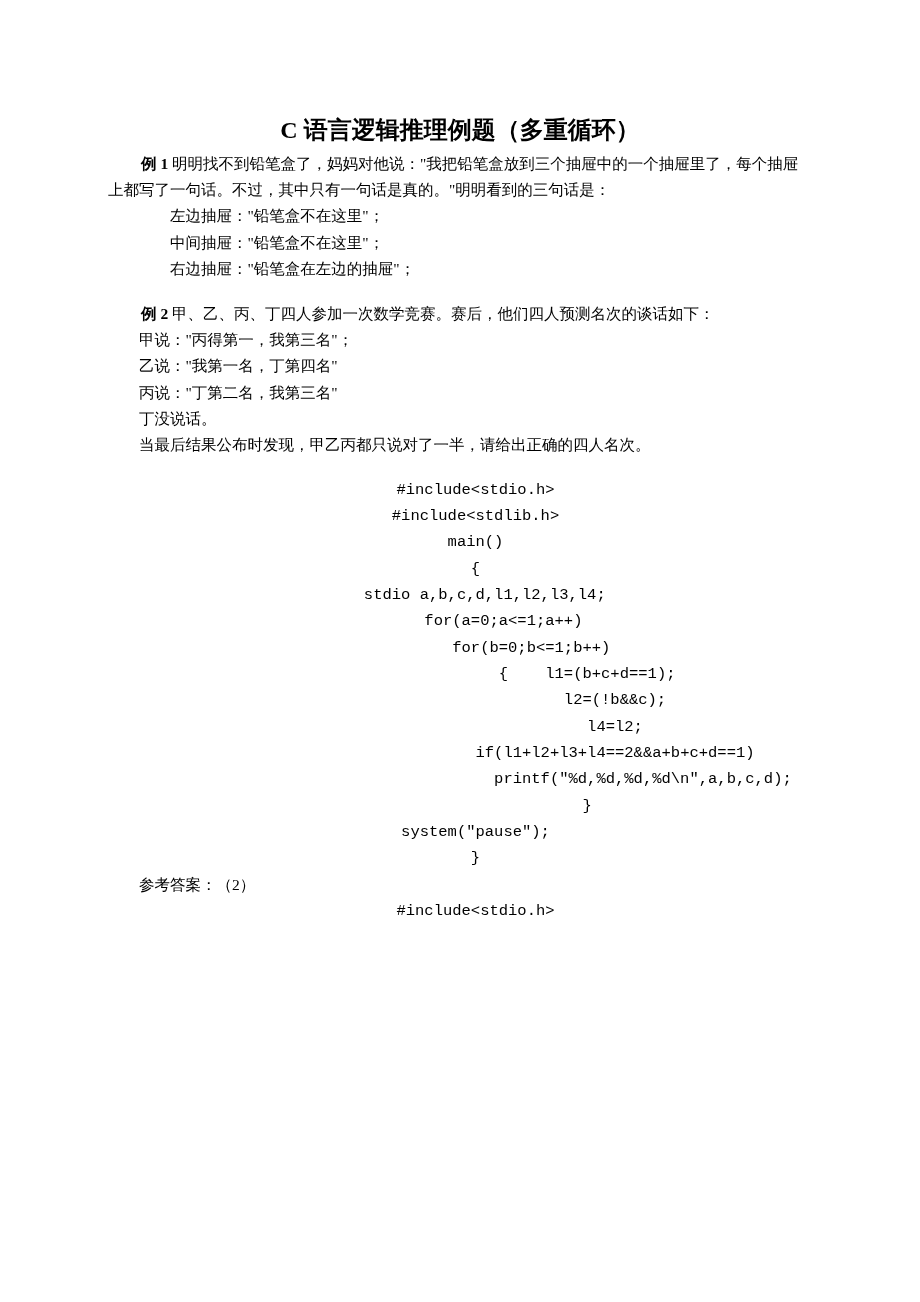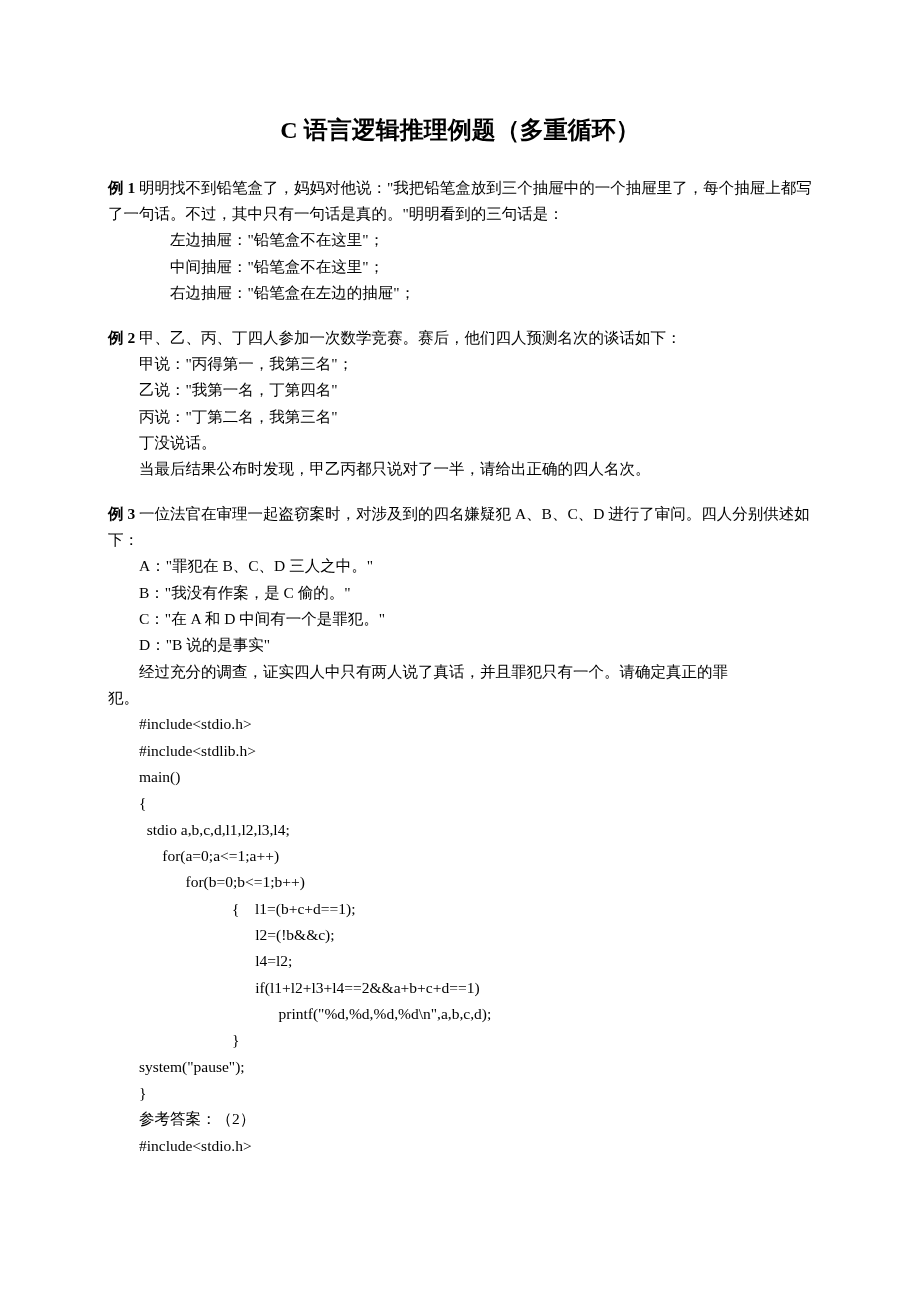--- a/index.html
+++ b/index.html
@@ -14,31 +14,31 @@
   .page {
     width: 920px;
     min-height: 1302px;
     padding: 110px 108px 60px 108px;
     box-sizing: border-box;
   }
   .title {
     text-align: center;
     font-size: 24px;
     font-weight: bold;
-    margin-bottom: 24px;
   }
   .section {
     margin-bottom: 18px;
   }
   .bold {
     font-weight: bold;
+    margin-left: 33px;
   }
   .indent1 { padding-left: 2em; }
   .indent2 { padding-left: 4em; }
-  .code-line { font-family: Liberation Serif, serif; white-space: pre; }
+  .code-line { font-family: Liberation Mono, monospace; white-space: pre; text-align: center; }
   p { margin: 0; }
 </style>
 </head>
 <body>
 
 <div class="page">
 
   <div class="title">C 语言逻辑推理例题（多重循环）</div>
 
   <div class="section">
@@ -50,29 +50,20 @@
 
   <div class="section">
     <p><span class="bold">例 2</span><span> 甲、乙、丙、丁四人参加一次数学竞赛。赛后，他们四人预测名次的谈话如下：</span></p>
     <p class="indent1">甲说："丙得第一，我第三名"；</p>
     <p class="indent1">乙说："我第一名，丁第四名"</p>
     <p class="indent1">丙说："丁第二名，我第三名"</p>
     <p class="indent1">丁没说话。</p>
     <p class="indent1">当最后结果公布时发现，甲乙丙都只说对了一半，请给出正确的四人名次。</p>
   </div>
 
-  <div class="section" style="margin-bottom:0;">
-    <p><span class="bold">例 3</span><span> 一位法官在审理一起盗窃案时，对涉及到的四名嫌疑犯 A、B、C、D 进行了审问。四人分别供述如下：</span></p>
-    <p class="indent1">A："罪犯在 B、C、D 三人之中。"</p>
-    <p class="indent1">B："我没有作案，是 C 偷的。"</p>
-    <p class="indent1">C："在 A 和 D 中间有一个是罪犯。"</p>
-    <p class="indent1">D："B 说的是事实"</p>
-    <p class="indent1">经过充分的调查，证实四人中只有两人说了真话，并且罪犯只有一个。请确定真正的罪</p>
-    <p>犯。</p>
-  </div>
 
   <div>
     <p class="indent1 code-line">#include&lt;stdio.h&gt;</p>
     <p class="indent1 code-line">#include&lt;stdlib.h&gt;</p>
     <p class="indent1 code-line">main()</p>
     <p class="indent1 code-line">{</p>
     <p class="indent1 code-line">  stdio a,b,c,d,l1,l2,l3,l4;</p>
     <p class="indent1 code-line">      for(a=0;a&lt;=1;a++)</p>
     <p class="indent1 code-line">            for(b=0;b&lt;=1;b++)</p>
     <p class="indent1 code-line">                        {    l1=(b+c+d==1);</p>

